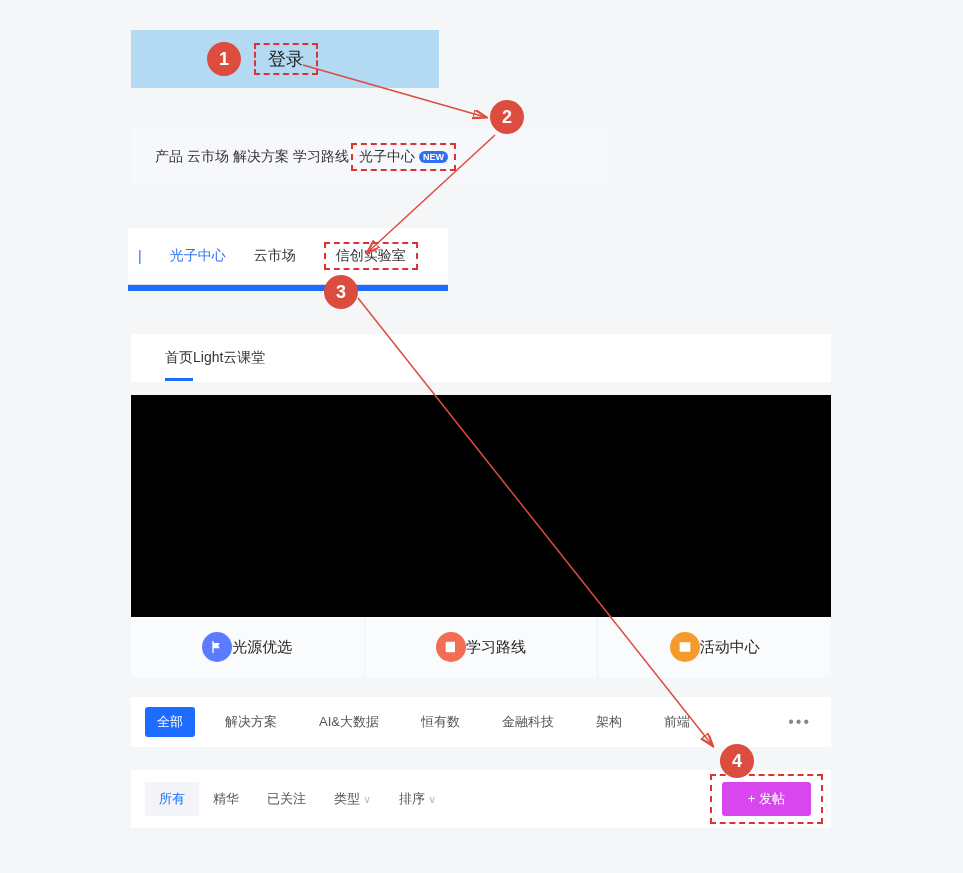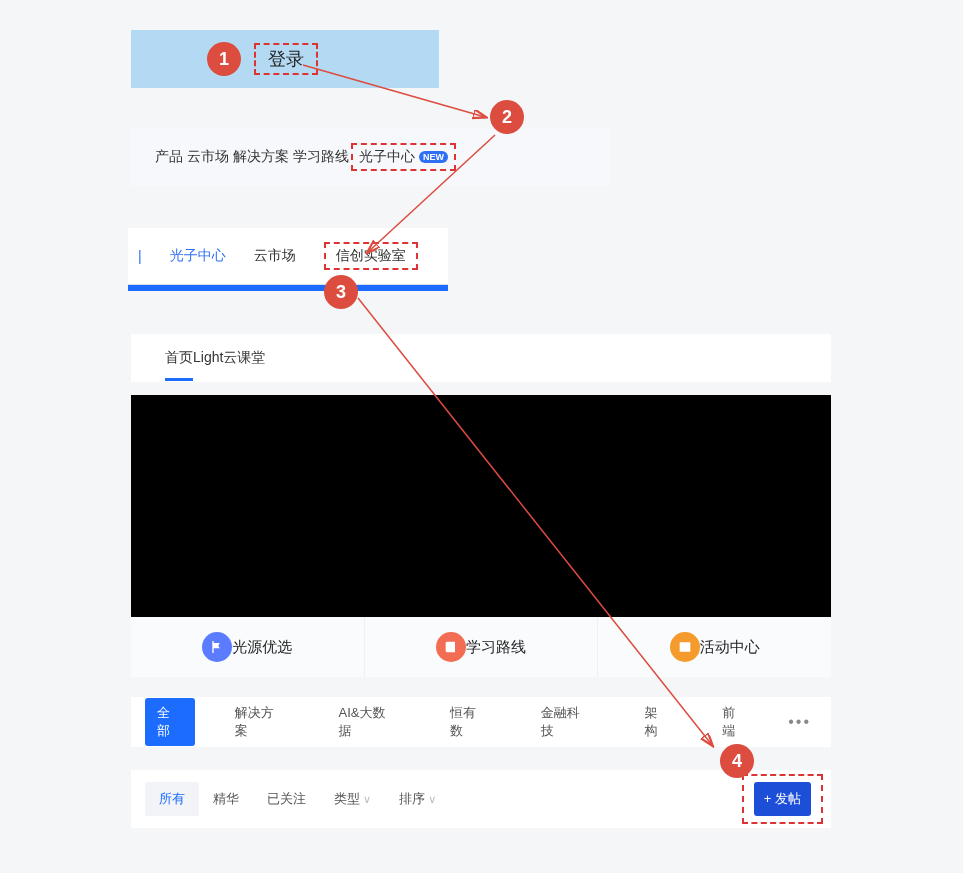--- a/index.html
+++ b/index.html
@@ -35,32 +35,32 @@
 .icon-row { position: absolute; left: 131px; top: 617px; width: 700px; height: 60px; background: #fafbfc; display: flex; }
 .icon-cell { flex: 1; display: flex; align-items: center; justify-content: center; gap: 0; font-size: 15px; color: #222; border-right: 1px solid #eef0f3; }
 .icon-cell:last-child { border-right: none; }
 .icon-circle { width: 30px; height: 30px; border-radius: 50%; display: flex; align-items: center; justify-content: center; }
 .ic-blue { background: #5b7cff; }
 .ic-orange { background: #f59a2d; }
 .ic-coral { background: #f26d53; }
 .icon-circle svg { width: 16px; height: 16px; fill: #fff; }
 
 
-.filters { position: absolute; left: 131px; top: 697px; width: 700px; height: 50px; background: #fff; display: flex; align-items: center; gap: 28px; padding-left: 14px; font-size: 13px; color: #555; }
+.filters { position: absolute; left: 131px; top: 697px; width: 700px; height: 50px; background: #fff; display: flex; align-items: center; gap: 18px; padding-left: 14px; font-size: 13px; color: #555; }
 .chip { padding: 6px 12px; border-radius: 3px; }
 .chip-active { background: #1b6cff; color: #fff; }
 .chip-more { margin-left: auto; margin-right: 20px; letter-spacing: 2px; color: #888; font-size: 16px; }
 
 
 .filters2 { position: absolute; left: 131px; top: 770px; width: 700px; height: 58px; background: #fff; display: flex; align-items: center; padding-left: 14px; font-size: 13px; color: #555; }
 .chip2 { padding: 8px 14px; }
 .chip2-active { background: #f2f4f7; color: #1b6cff; }
 .dd::after { content: " ∨"; color: #bbb; font-size: 11px; }
 .post-wrap { margin-left: auto; margin-right: 8px; border: 2px dashed #d33; padding: 6px 10px; }
-.post-btn { background: #1d4ed8; color: #fff; font-size: 13px; padding: 8px 10px; border-radius: 3px; border: none; }
+.post-btn { background: #d946ef; color: #fff; font-size: 13px; padding: 8px 26px; border-radius: 3px; border: none; }
 
 
 .step { position: absolute; width: 34px; height: 34px; border-radius: 50%; background: #dc4c3f; color: #fff; font-size: 18px; font-weight: 600; display: flex; align-items: center; justify-content: center; z-index: 50; }
 .step1 { left: 207px; top: 42px; }
 .step2 { left: 490px; top: 100px; }
 .step3 { left: 324px; top: 275px; }
 .step4 { left: 720px; top: 744px; }
 
 
 .arrow-svg { position: absolute; left: 0; top: 0; width: 963px; height: 873px; pointer-events: none; z-index: 40; }

